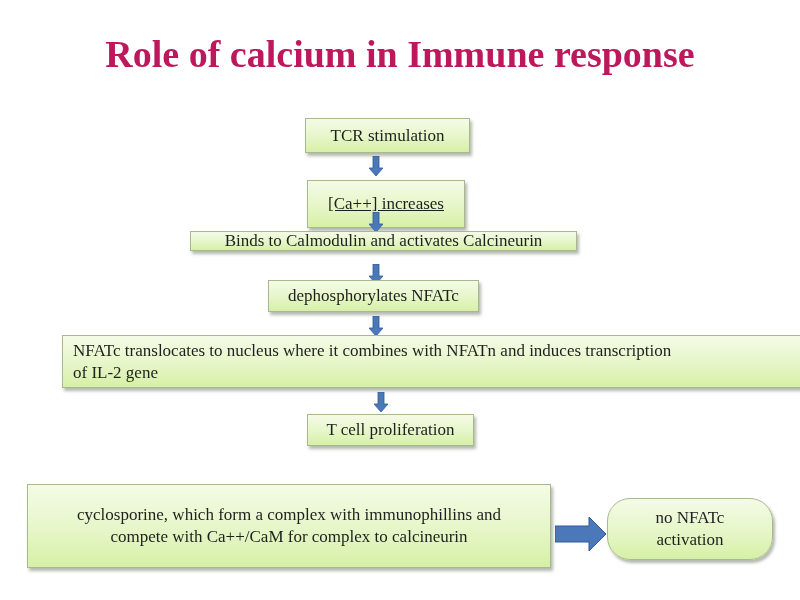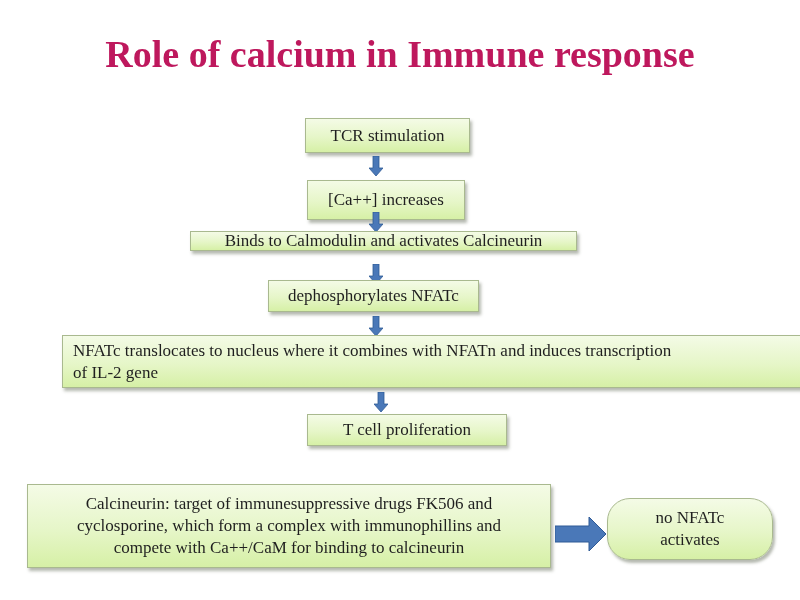--- a/index.html
+++ b/index.html
@@ -62,21 +62,21 @@
 
 <div class="box" style="left:305px; top:118px; width:165px; height:35px;">
   <span class="txt">TCR stimulation</span>
 </div>
 <div class="arrow-down" style="left:369px; top:156px;">
   <svg width="14" height="20" viewBox="0 0 14 20">
       <path d="M4 0 H10 V12 H14 L7 20 L0 12 H4 Z" fill="#4a78b8" stroke="#2f5a96" stroke-width="0.8"></path>
     </svg>
 </div>
 
-<div class="box" style="left:307px; top:180px; width:158px; height:40px;">
+<div class="box" style="left:307px; top:180px; width:158px; height:48px;text-decoration:underline;">
   <span class="txt">[Ca++] increases</span>
 </div>
 <div class="arrow-down" style="left:369px; top:212px;">
   <svg width="14" height="20" viewBox="0 0 14 20">
       <path d="M4 0 H10 V12 H14 L7 20 L0 12 H4 Z" fill="#4a78b8" stroke="#2f5a96" stroke-width="0.8"></path>
     </svg>
 </div>
 
 <div class="box" style="left:190px; top:231px; width:387px; height:20px;">
   <span class="txt">Binds to Calmodulin and activates Calcineurin</span>
@@ -98,32 +98,31 @@
 
 <div class="box left multi" style="left:62px; top:335px; width:796px; height:53px;">
   <span class="txt" style="max-width:600px;">NFATc translocates to nucleus where it combines with NFATn and induces transcription of IL-2 gene</span>
 </div>
 <div class="arrow-down" style="left:374px; top:392px;">
   <svg width="14" height="20" viewBox="0 0 14 20">
       <path d="M4 0 H10 V12 H14 L7 20 L0 12 H4 Z" fill="#4a78b8" stroke="#2f5a96" stroke-width="0.8"></path>
     </svg>
 </div>
 
-<div class="box" style="left:307px; top:414px; width:200px; height:32px;">
+<div class="box" style="left:307px; top:414px; width:167px; height:32px;">
   <span class="txt">T cell proliferation</span>
 </div>
 
 <div class="box multi" style="left:27px; top:484px; width:524px; height:84px; flex-direction:column;">
-  <span class="txt">Calcineurin: target of immunesuppressive drugs FK506 and</span>
   <span class="txt">cyclosporine, which form a complex with immunophillins and</span>
-  <span class="txt">compete with Ca++/CaM for binding to calcineurin</span>
+  <span class="txt">compete with Ca++/CaM for complex to calcineurin</span>
 </div>
 
 <div class="arrow-right" style="left:555px; top:517px;">
   <svg width="52" height="34" viewBox="0 0 52 34">
       <path d="M0 9 H34 V0 L51 17 L34 34 V25 H0 Z" fill="#4a78b8" stroke="#2f5a96" stroke-width="1"></path>
     </svg>
 </div>
 
 <div class="box multi" style="left:607px; top:498px; width:166px; height:62px; flex-direction:column;border-radius:23px;">
   <span class="txt">no NFATc</span>
-  <span class="txt">activates</span>
+  <span class="txt">activation</span>
 </div>
 
 </body></html>

